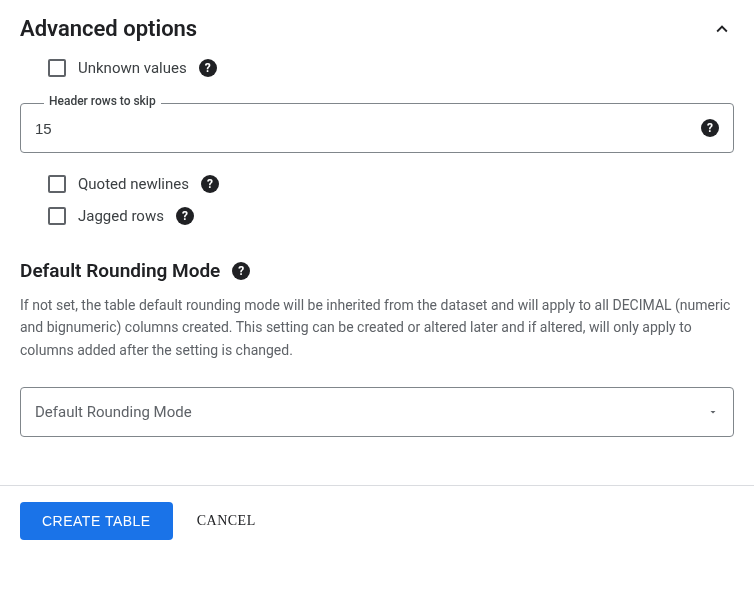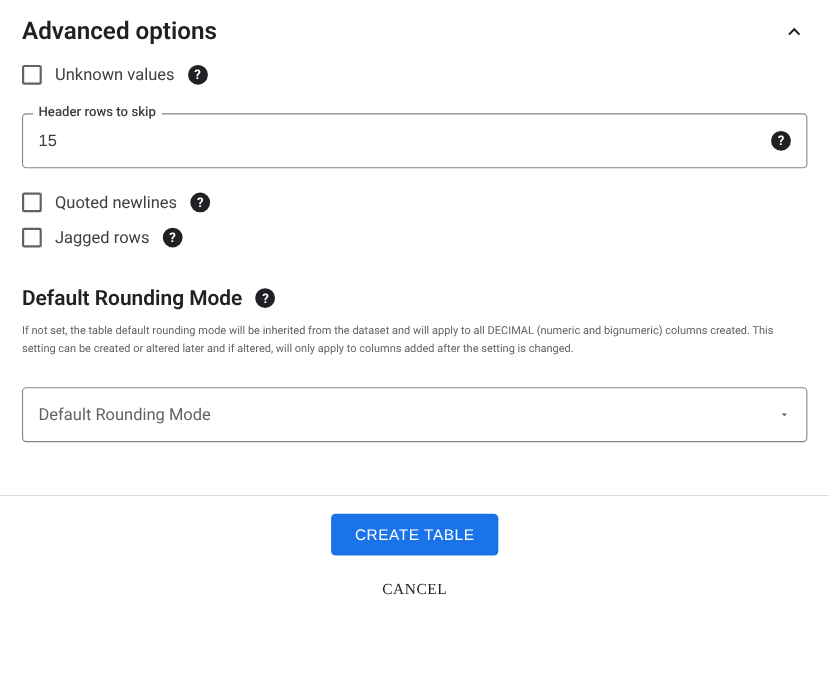--- a/index.html
+++ b/index.html
@@ -34,20 +34,21 @@
       cursor: pointer;
     }
     .chevron-up svg {
       fill: #202124;
     }
     .checkbox-row {
       display: flex;
       align-items: flex-end;
       gap: 12px;
       margin-bottom: 14px;
+      margin-left: 28px;
     }
     .checkbox {
       width: 18px;
       height: 18px;
       border: 2px solid #5f6368;
       border-radius: 2px;
       background: #fff;
       cursor: pointer;
       flex-shrink: 0;
     }
@@ -70,21 +71,21 @@
       cursor: pointer;
     }
     .form-field {
       position: relative;
       margin-top: 26px;
       margin-bottom: 22px;
     }
     .form-field-label {
       position: absolute;
       top: -9px;
-      left: 10px;
+      left: 24px;
       background: #fff;
       padding: 0 5px;
       font-size: 12px;
       color: #3c4043;
       font-weight: 500;
     }
     .form-input-wrapper {
       border: 1px solid #80868b;
       border-radius: 4px;
       display: flex;
@@ -107,21 +108,21 @@
       gap: 12px;
       margin-top: 34px;
       margin-bottom: 12px;
     }
     .subsection-title {
       font-size: 19px;
       font-weight: 600;
       color: #202124;
     }
     .description {
-      font-size: 10px;
+      font-size: 14px;
       line-height: 1.6;
       color: #5f6368;
       margin-bottom: 26px;
     }
     .select-wrapper {
       border: 1px solid #80868b;
       border-radius: 4px;
       display: flex;
       align-items: center;
       justify-content: space-between;
@@ -138,21 +139,20 @@
       fill: #5f6368;
     }
     .footer {
       border-top: 1px solid #dadce0;
       margin-left: -20px;
       margin-right: -20px;
       padding: 16px 20px;
       display: flex;
       align-items: center;
       gap: 24px;
-      flex-direction: column;
     }
     .btn-primary {
       background: #1a73e8;
       color: #fff;
       border: none;
       border-radius: 4px;
       padding: 11px 22px;
       font-size: 14px;
       font-weight: 500;
       letter-spacing: 0.5px;

